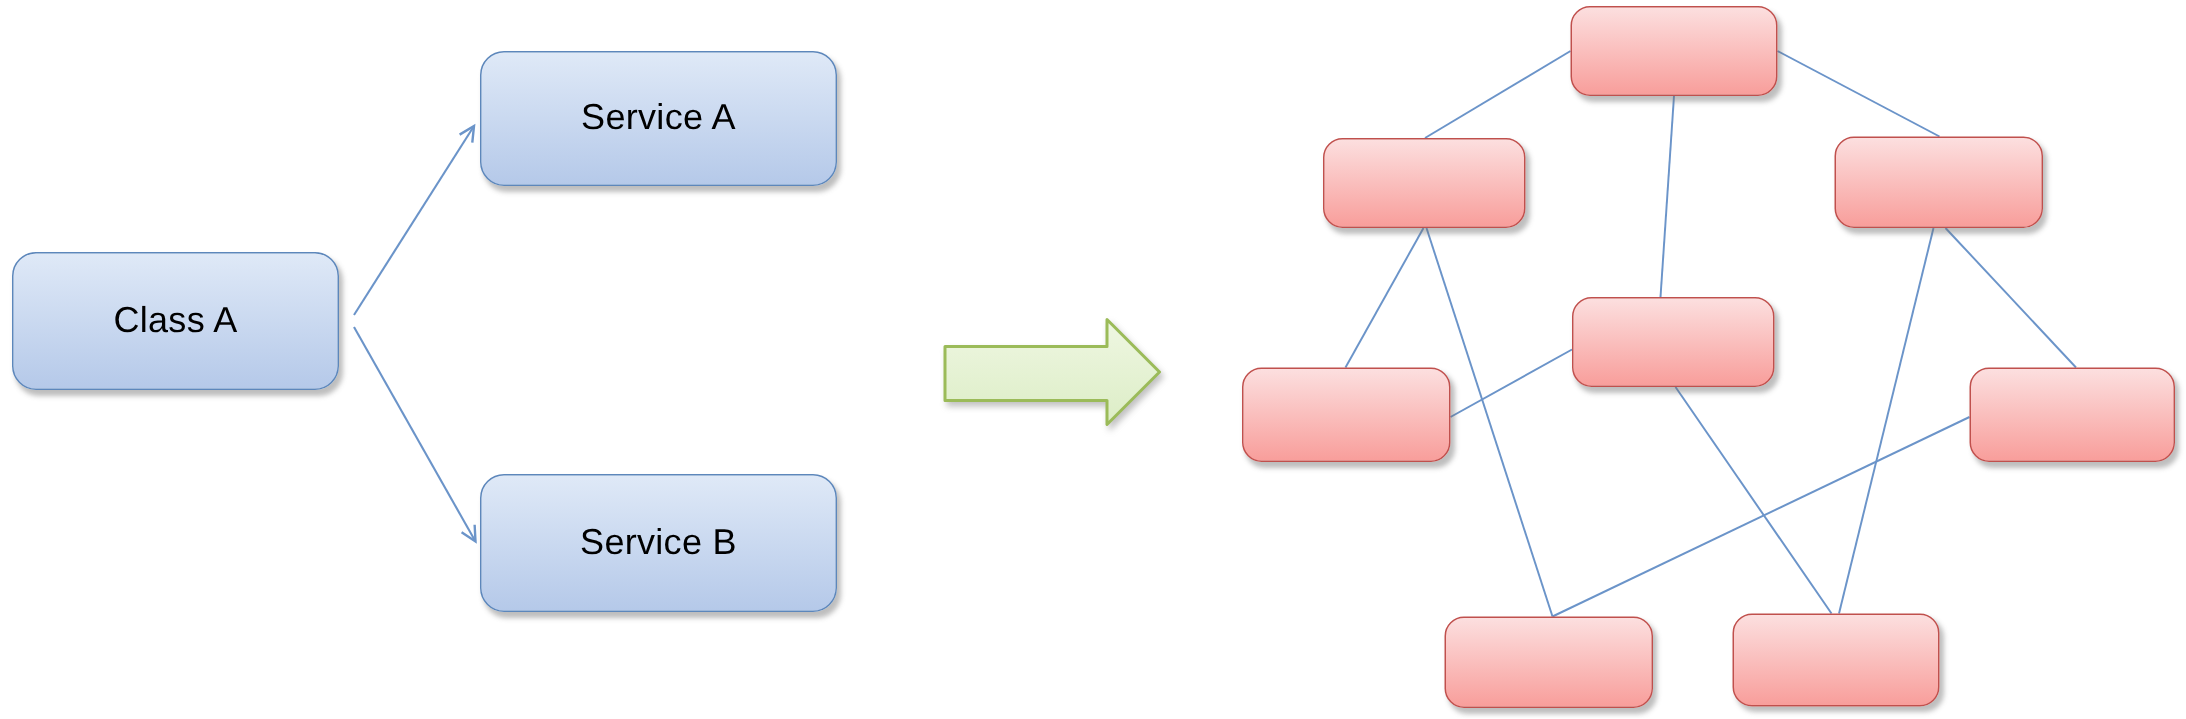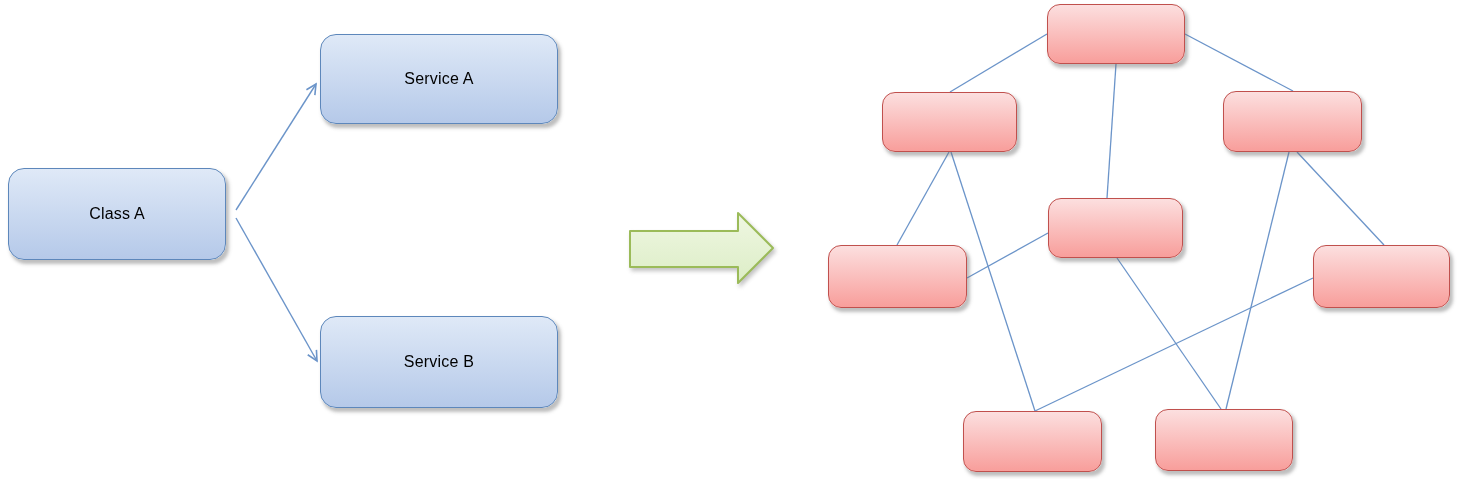--- a/index.html
+++ b/index.html
@@ -20,21 +20,21 @@
     position: absolute;
     box-sizing: border-box;
     border: 1.6px solid;
     display: flex;
     align-items: center;
     justify-content: center;
     box-shadow: 2.5px 3.5px 3.5px rgba(110,110,110,0.45);
   }
   .class-node {
     border-radius: 16px;
-    font-size: 16px;
+    font-size: 24px;
     color: #000000;
     letter-spacing: 0.2px;
   }
   .net-node {
     border-radius: 13px;
   }
   .node-label {
     pointer-events: none;
   }
   #transform-arrow {

